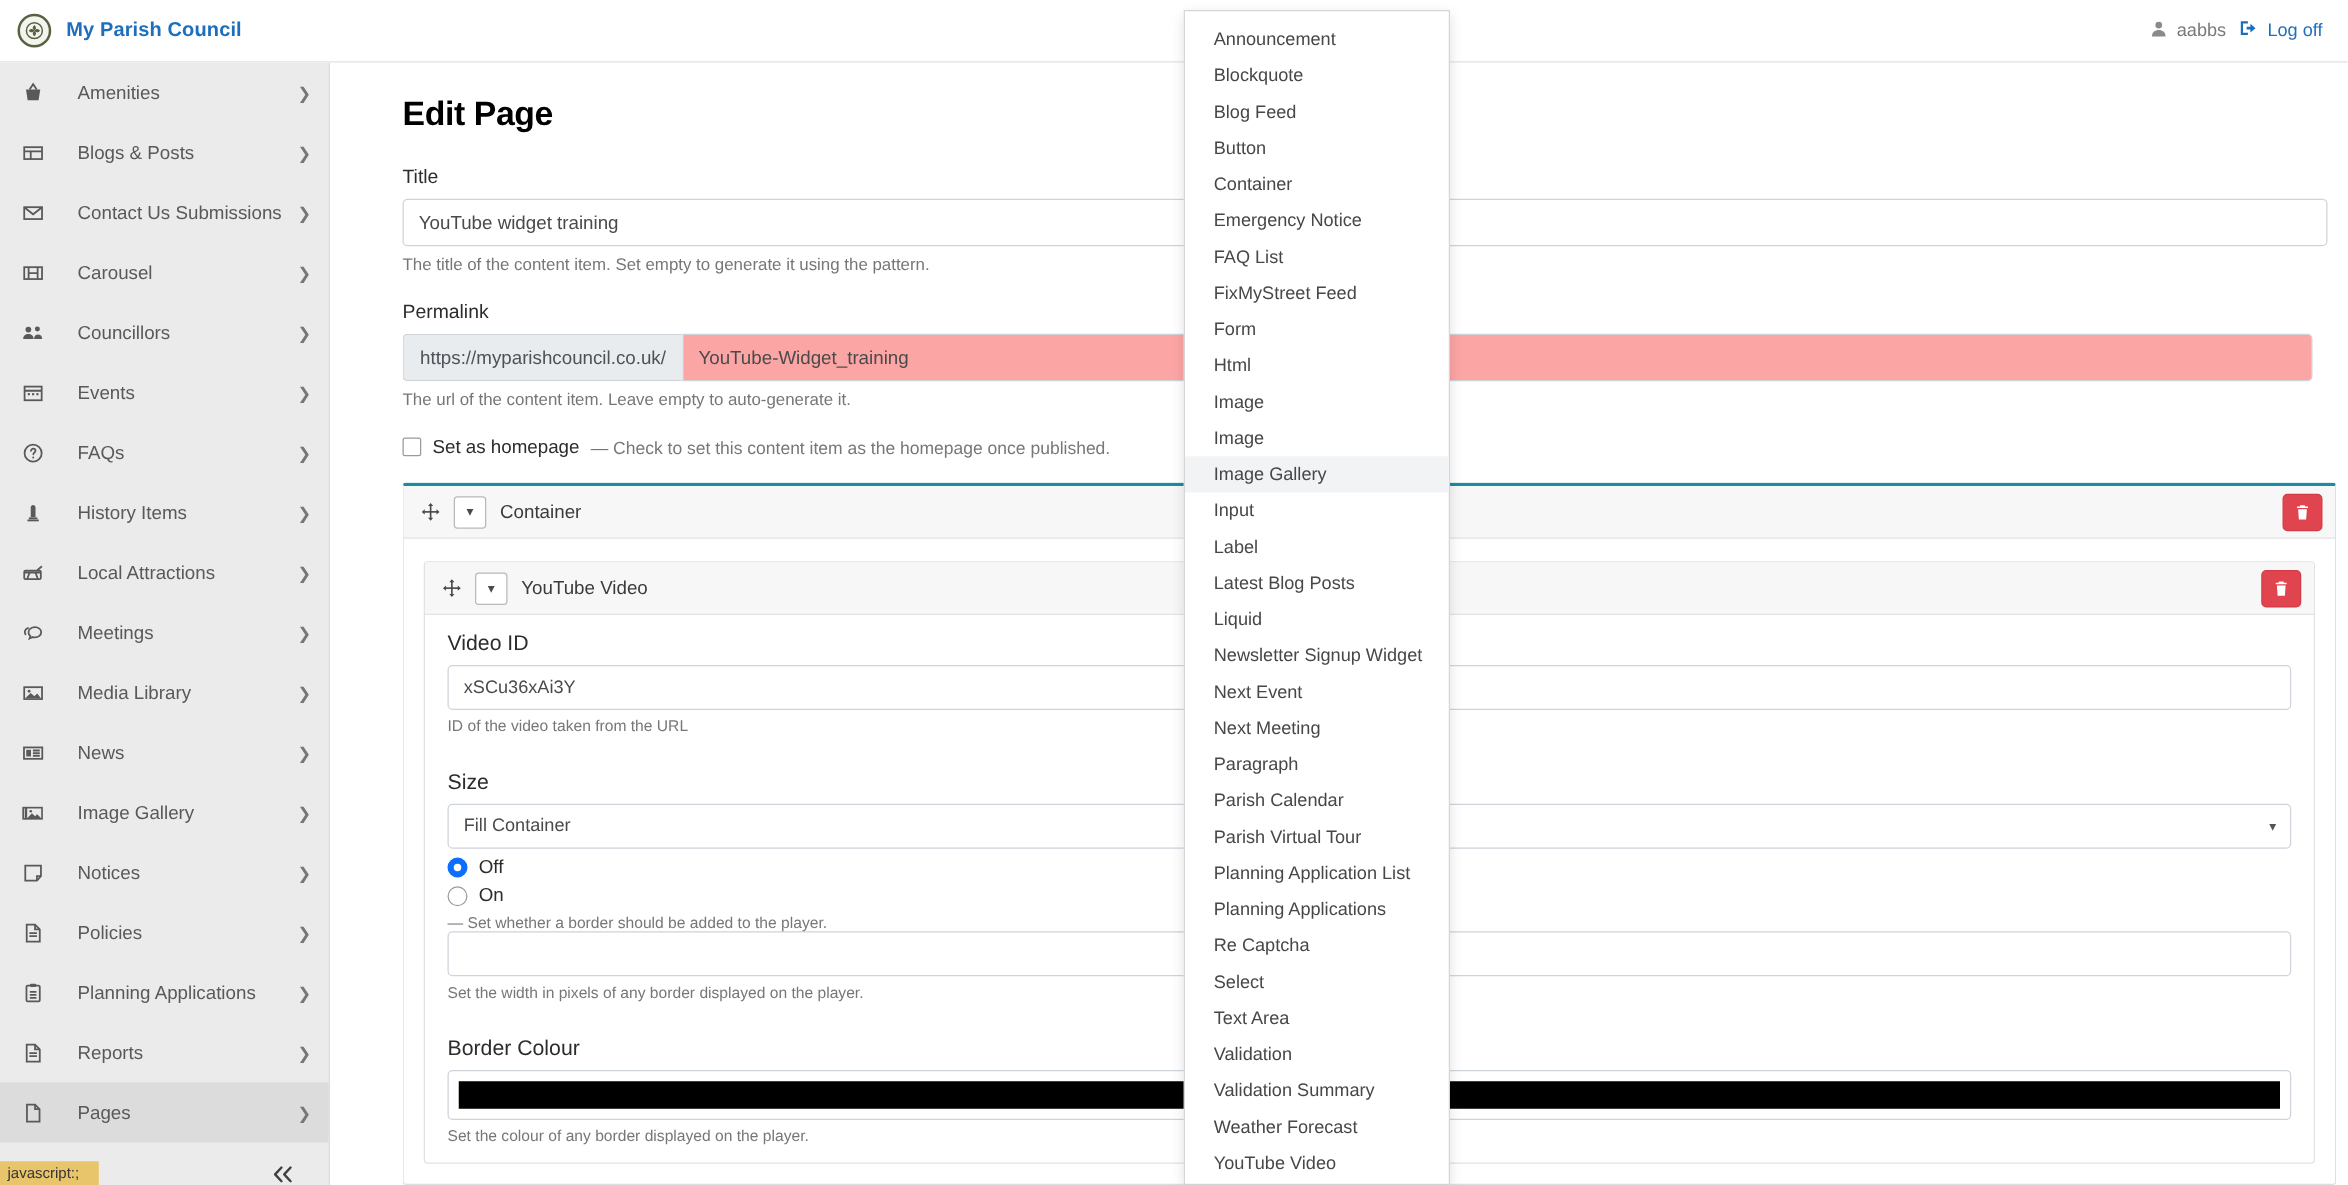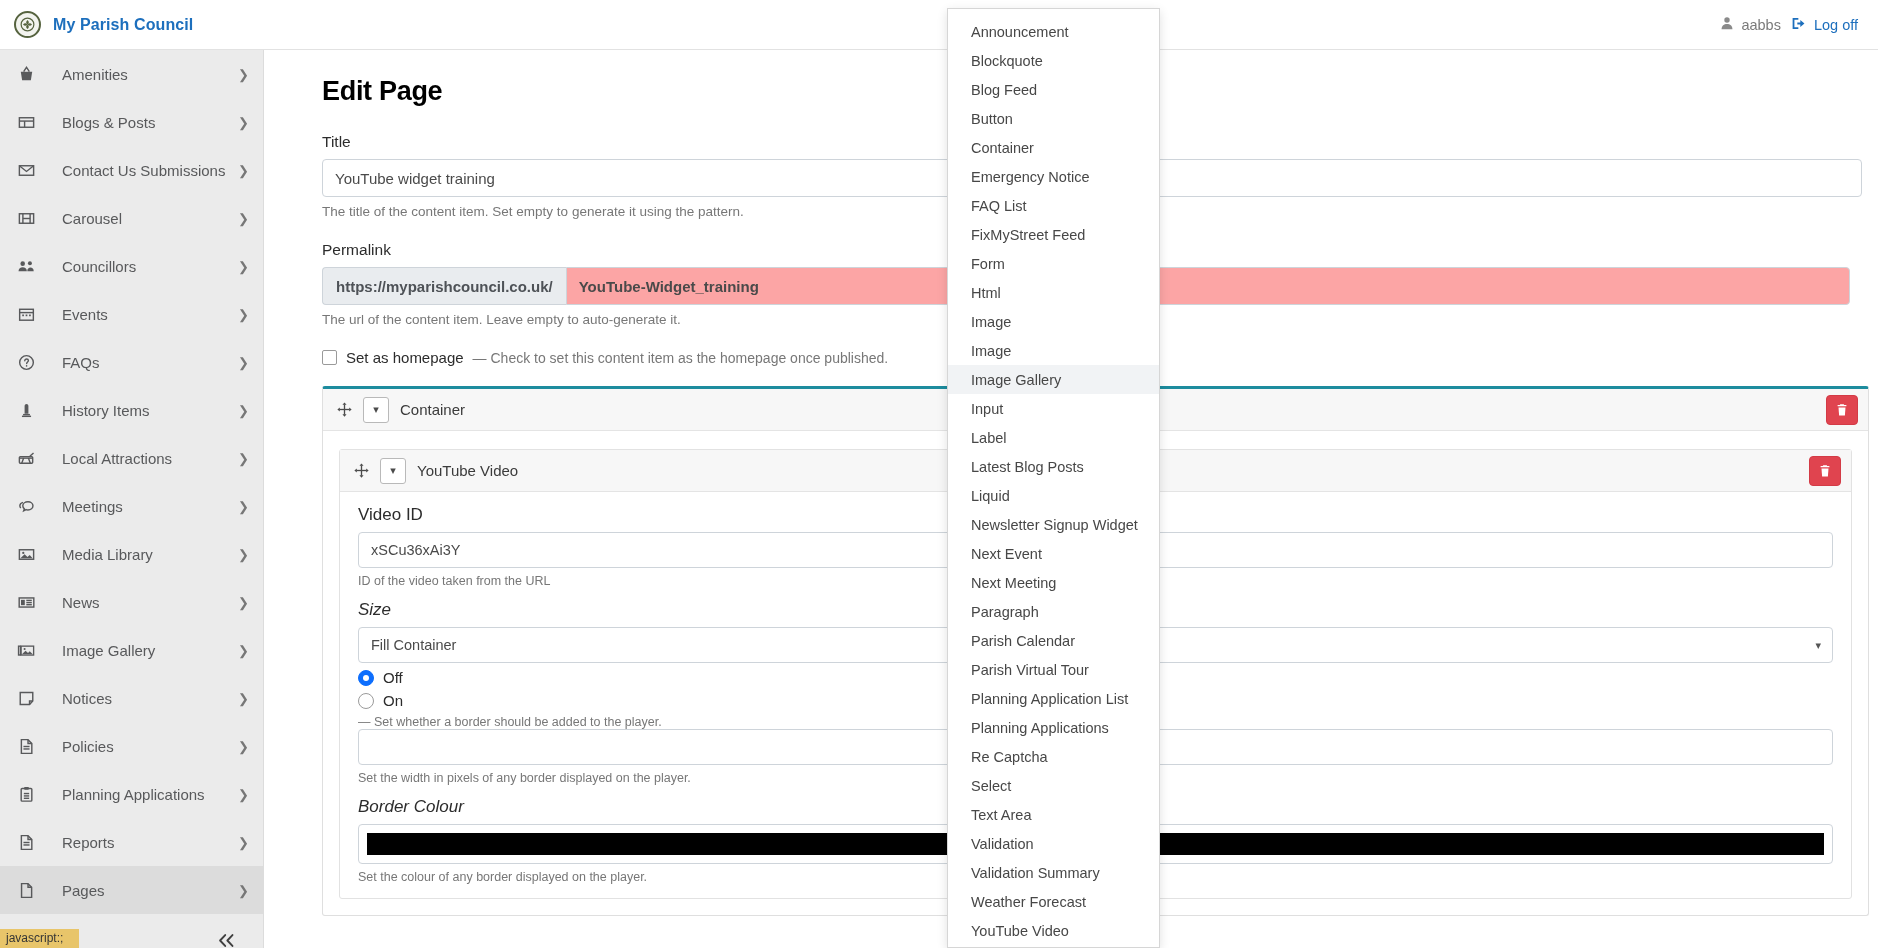--- a/index.html
+++ b/index.html
@@ -90,21 +90,21 @@
   .field-hint { font-size: 13.5px; color: #777; margin: 7px 0 0 24px; }
 
   .input-row { margin-left: 24px; }
   .text-input {
     width: 1540px; height: 38px;
     border: 1px solid #ced4da; border-radius: 4px;
     background: #fff; font-size: 15px; color: #4a4a4a;
     padding: 0 12px; font-family: inherit;
     display: flex; align-items: center;
   }
-  .permalink-group { display: flex; margin-left: 24px; font-weight: bold; }
+  .permalink-group { display: flex; margin-left: 24px; }
   .permalink-prefix {
     height: 38px; display: flex; align-items: center;
     padding: 0 13px; background: #e9ecef;
     border: 1px solid #ced4da; border-right: none;
     border-radius: 4px 0 0 4px;
     font-size: 15px; color: #4e5257; white-space: nowrap;
   }
   .permalink-value {
     height: 38px; flex: 1 1 auto; display: flex; align-items: center;
     padding: 0 12px; background: #fca5a5;
@@ -170,21 +170,21 @@
     width: 100%; height: 36px;
     border: 1px solid #ced4da; border-radius: 4px;
     background: #fff; font-size: 14.5px; color: #4a4a4a;
     padding: 0 42px 0 12px; display: flex; align-items: center;
     position: relative; cursor: pointer;
   }
   .sub-select .sel-arrow {
     position: absolute; right: 11px; top: 50%; transform: translateY(-50%);
     color: #555; font-size: 11px;
   }
-  .gap-t { margin-top: 12px; font-style: italic; }
+  .gap-t { margin-top: 28px; }
 
   .radio-row { display: flex; align-items: center; gap: 9px; margin-top: 6px; }
   .radio {
     width: 16px; height: 16px; border-radius: 50%;
     border: 1px solid #9b9b9b; background: #fff; flex: 0 0 16px;
     display: flex; align-items: center; justify-content: center;
   }
   .radio.on { background: #0d6efd; border-color: #0d6efd; }
   .radio.on::after { content: ""; width: 6px; height: 6px; border-radius: 50%; background: #fff; }
   .radio-label { font-size: 15px; color: #2c2c2c; }

